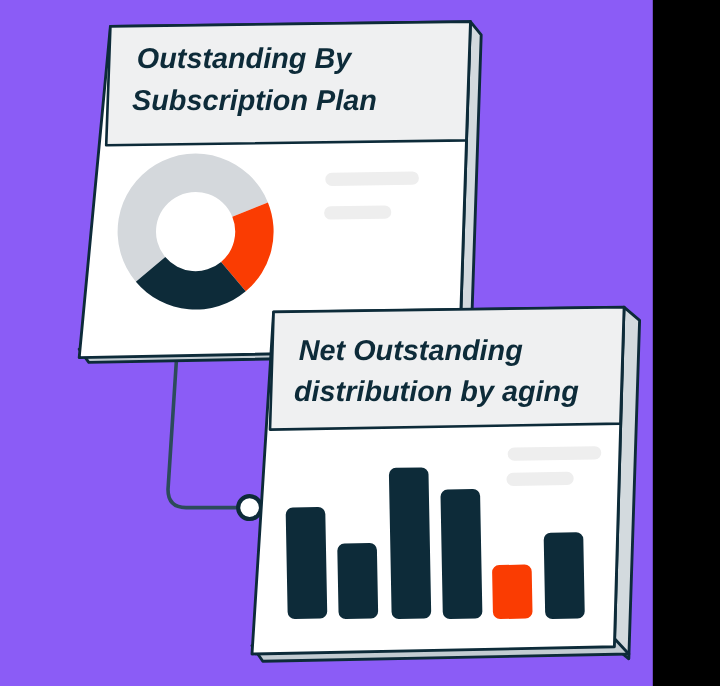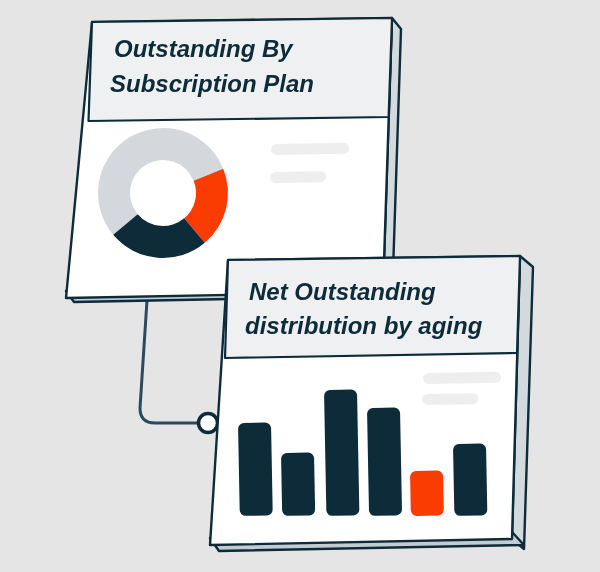--- a/index.html
+++ b/index.html
@@ -8,23 +8,23 @@
     background: #000000;
   }
   body {
     width: 600px;
     height: 572px;
     overflow: hidden;
     font-family: "Liberation Sans", sans-serif;
   }
   #stage {
     position: relative;
-    width: 600px;
+    width: 544px;
     height: 572px;
-    background: #e5e5e5;
+    background: #8b5cf6;
   }
   #scene {
     position: absolute;
     inset: 0;
     width: 600px;
     height: 572px;
   }
   .card-title-text {
     font-family: "Liberation Sans", sans-serif;
     font-style: italic;

